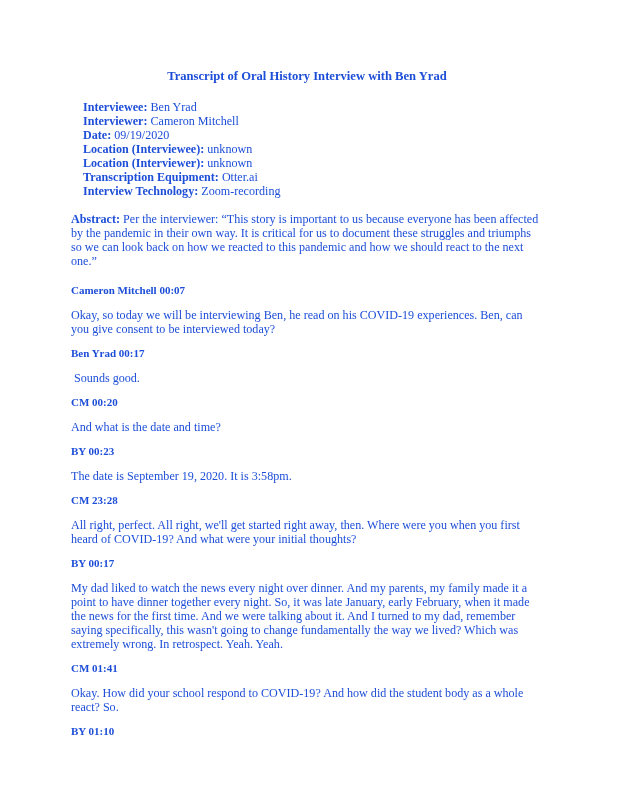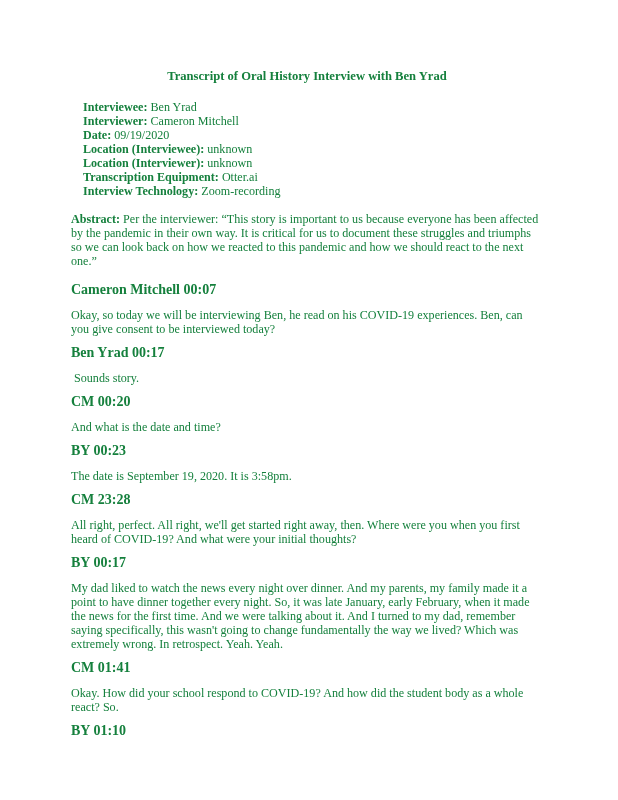--- a/index.html
+++ b/index.html
@@ -6,21 +6,21 @@
     margin: 0;
     padding: 0;
     background: #ffffff;
   }
   .page {
     position: relative;
     width: 618px;
     height: 800px;
     box-sizing: border-box;
     background: #ffffff;
-    color: #15803d;
+    color: #1d4ed8;
     font-family: "Liberation Serif", serif;
     font-size: 12.1px;
     line-height: 14px;
     padding: 69px 75px 0 71px;
     overflow: hidden;
   }
   .doc-title {
     font-size: 12.6px;
     font-weight: bold;
     text-align: center;
@@ -35,21 +35,21 @@
     white-space: pre-wrap;
   }
   .meta-line strong, .abstract strong {
     font-weight: bold;
   }
   .abstract {
     margin: 0 0 15px 0;
     white-space: pre-wrap;
   }
   .speaker-heading {
-    font-size: 14px;
+    font-size: 11px;
     font-weight: bold;
     margin: 0 0 10.5px 0;
     line-height: 14px;
   }
   .speech {
     margin: 0 0 10.5px 0;
     white-space: pre-wrap;
   }
 </style>
 </head>
@@ -70,21 +70,21 @@
   </div>
 
   <p class="abstract"><strong>Abstract:</strong><span> Per the interviewer: “This story is important to us because everyone has been affected by the pandemic in their own way. It is critical for us to document these struggles and triumphs so we can look back on how we reacted to this pandemic and how we should react to the next one.”</span></p>
 
   <div class="transcript">
 
     <h2 class="speaker-heading">Cameron Mitchell 00:07</h2>
     <p class="speech">Okay, so today we will be interviewing Ben, he read on his COVID-19 experiences. Ben, can you give consent to be interviewed today?</p>
 
     <h2 class="speaker-heading">Ben Yrad 00:17</h2>
-    <p class="speech"> Sounds story.</p>
+    <p class="speech"> Sounds good.</p>
 
     <h2 class="speaker-heading">CM 00:20</h2>
     <p class="speech">And what is the date and time?</p>
 
     <h2 class="speaker-heading">BY 00:23</h2>
     <p class="speech">The date is September 19, 2020. It is 3:58pm.</p>
 
     <h2 class="speaker-heading">CM 23:28</h2>
     <p class="speech">All right, perfect. All right, we'll get started right away, then. Where were you when you first heard of COVID-19? And what were your initial thoughts?</p>
 

